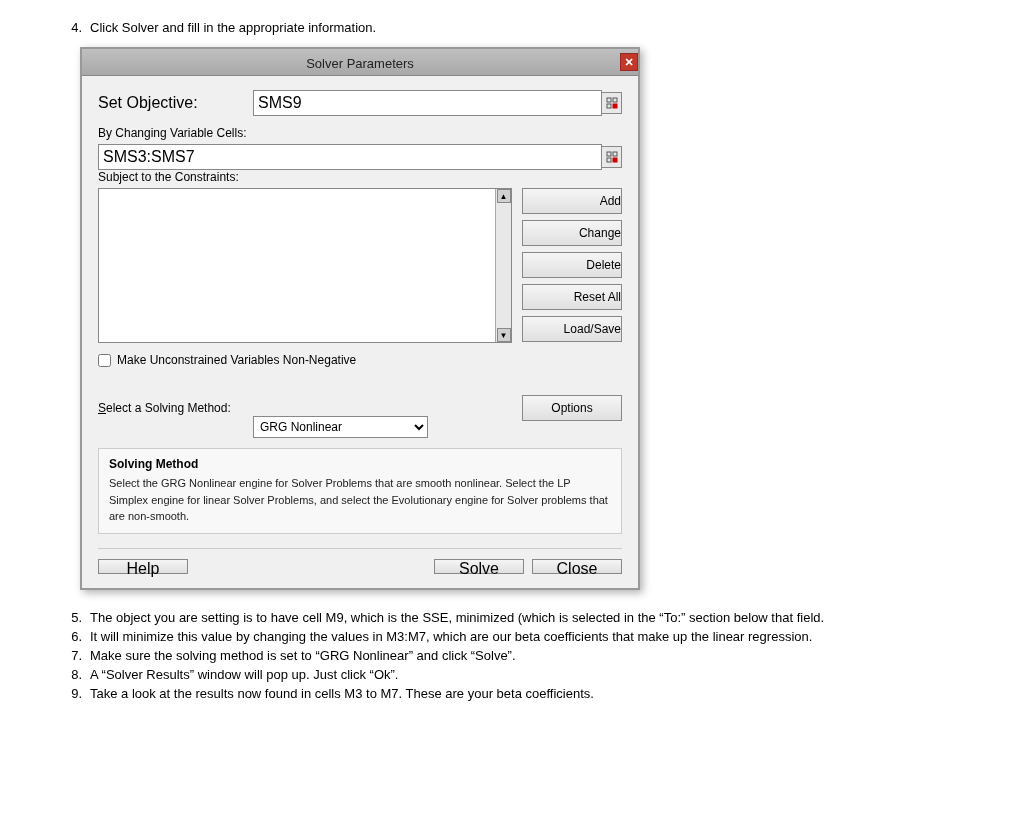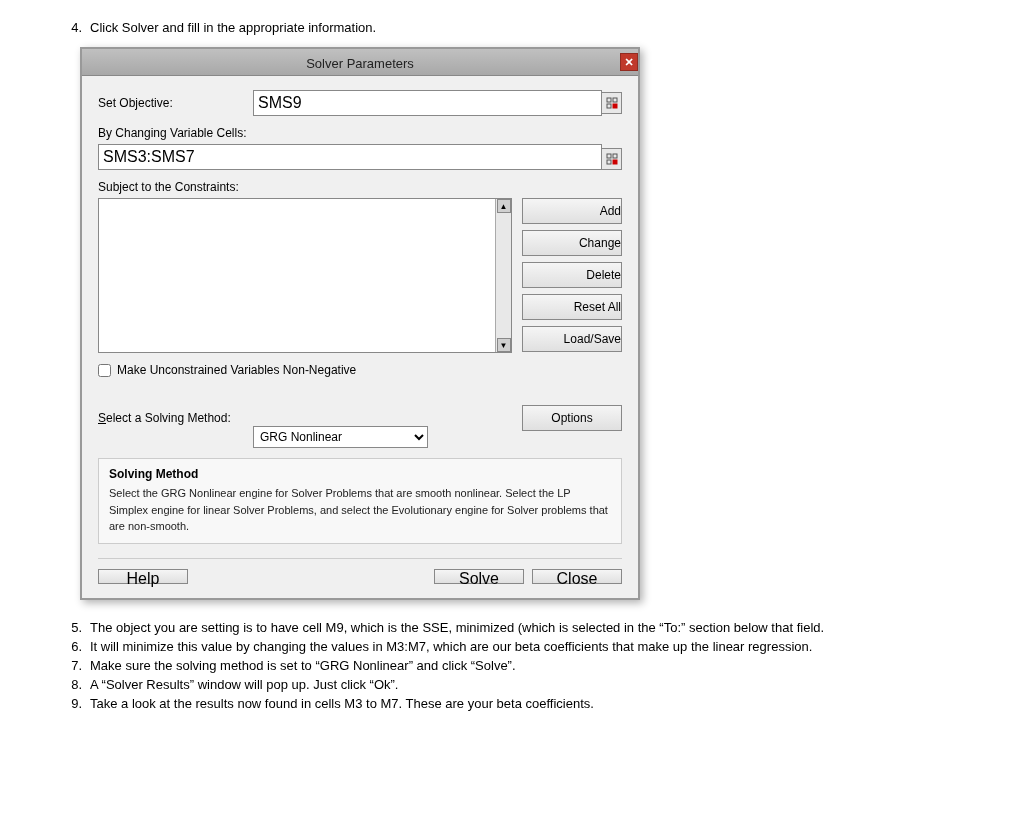--- a/index.html
+++ b/index.html
@@ -58,21 +58,21 @@
     .dialog-body {
       padding: 14px 16px;
     }
 
     .form-row {
       display: flex;
       align-items: center;
       margin-bottom: 10px;
     }
     .form-label {
-      font-size: 12px;
+      font-size: 16px;
       min-width: 155px;
     }
     .text-input {
       flex: 1;
       height: 26px;
       border: 1px solid #888;
       background: white;
       font-size: 16px;
       padding: 2px 4px;
     }
@@ -123,22 +123,21 @@
       margin-left: 4px;
     }
 
     .section-label {
       font-size: 12px;
       margin-bottom: 4px;
     }
 
     .variable-cells-row {
       display: flex;
-      align-items: flex-end;
-      margin-bottom: 10px;
+      align-items: center;
     }
 
     .constraints-area {
       display: flex;
       gap: 10px;
       margin-bottom: 10px;
     }
     .constraints-box {
       flex: 1;
       border: 1px solid #888;

